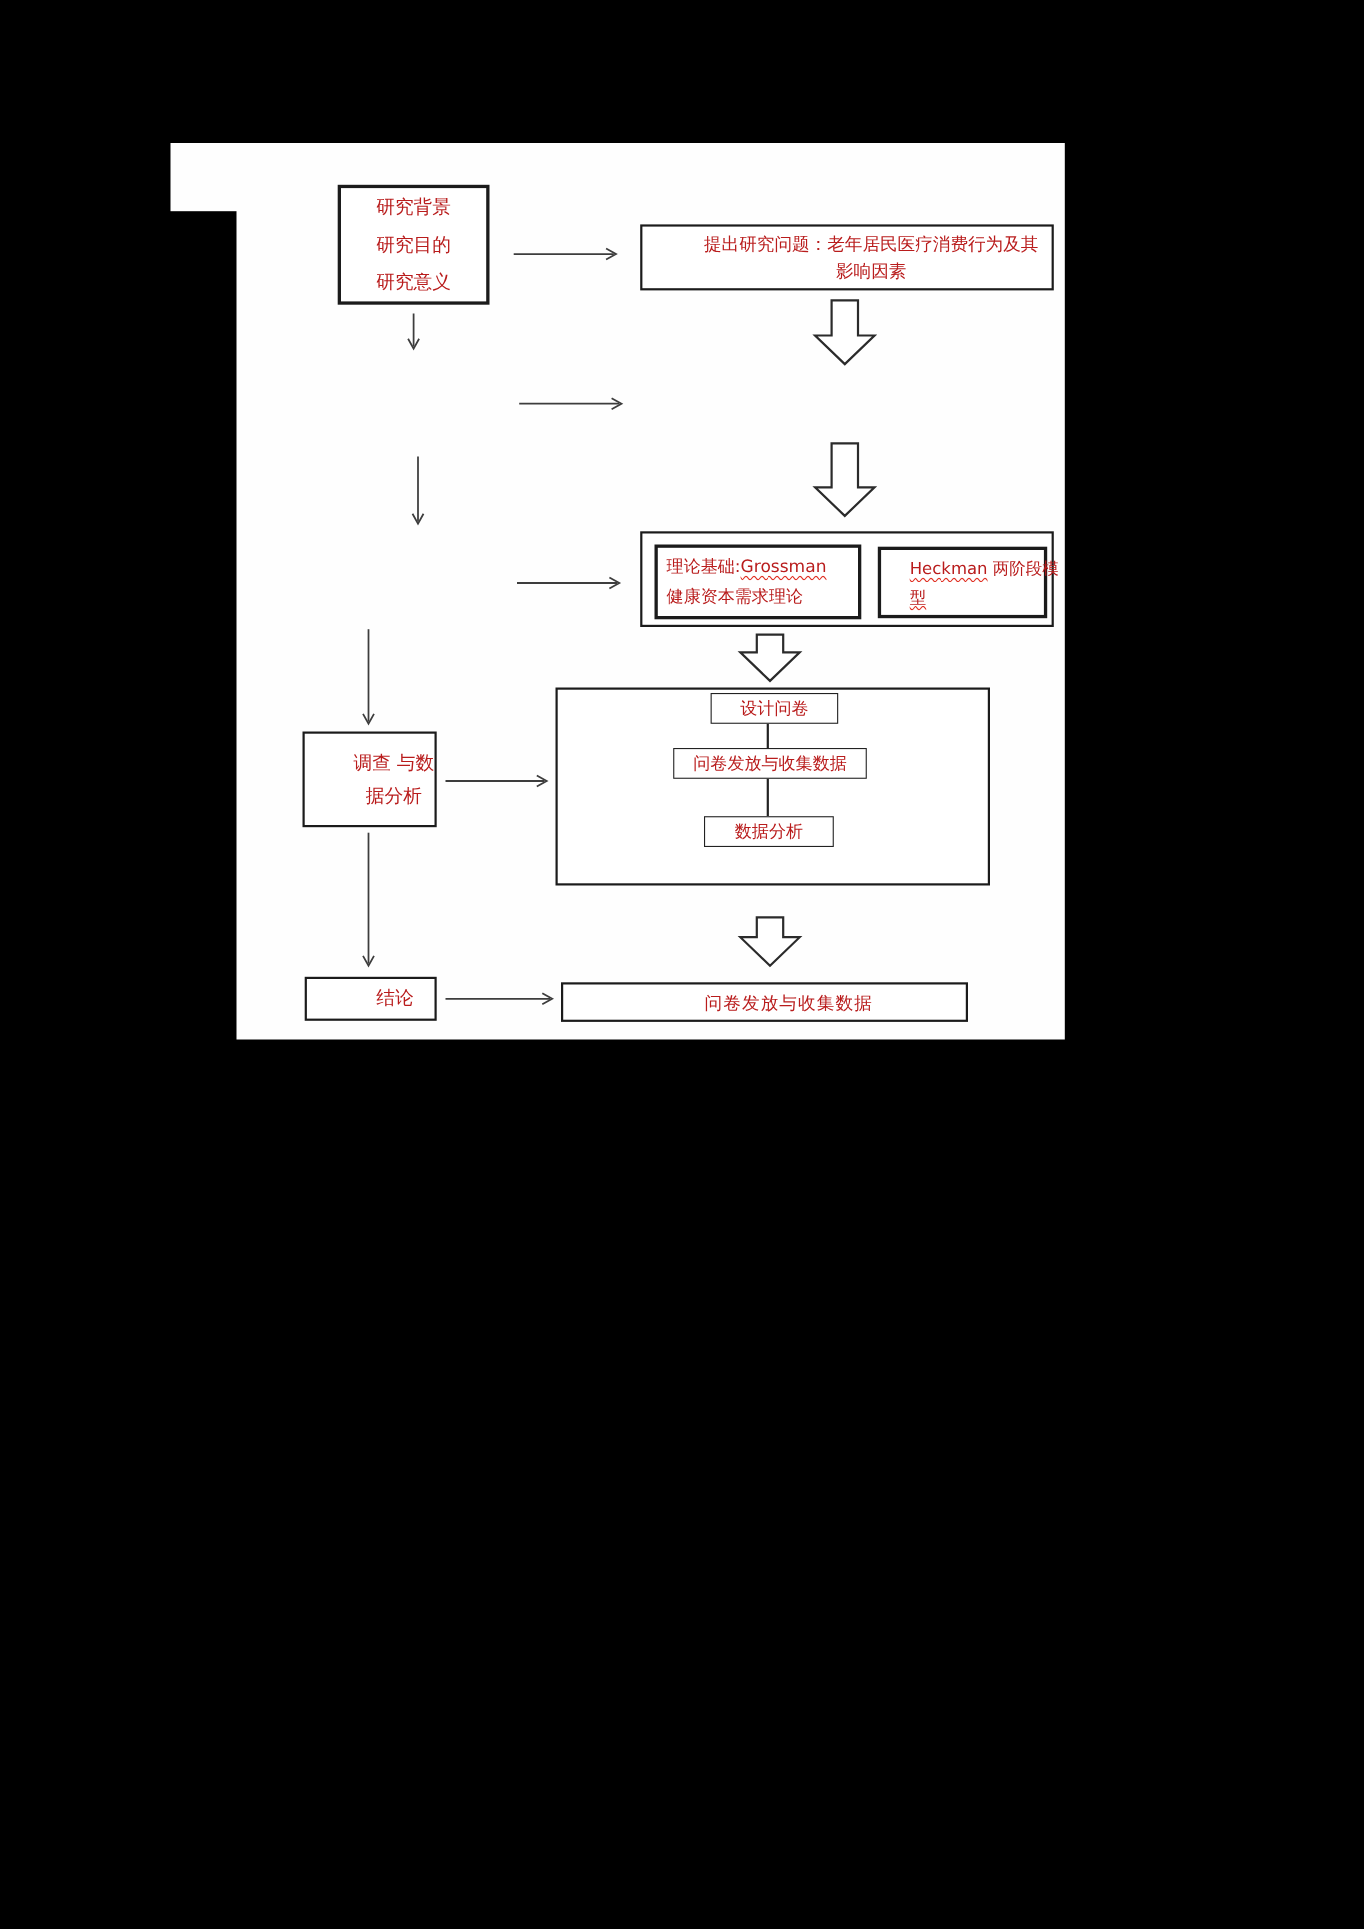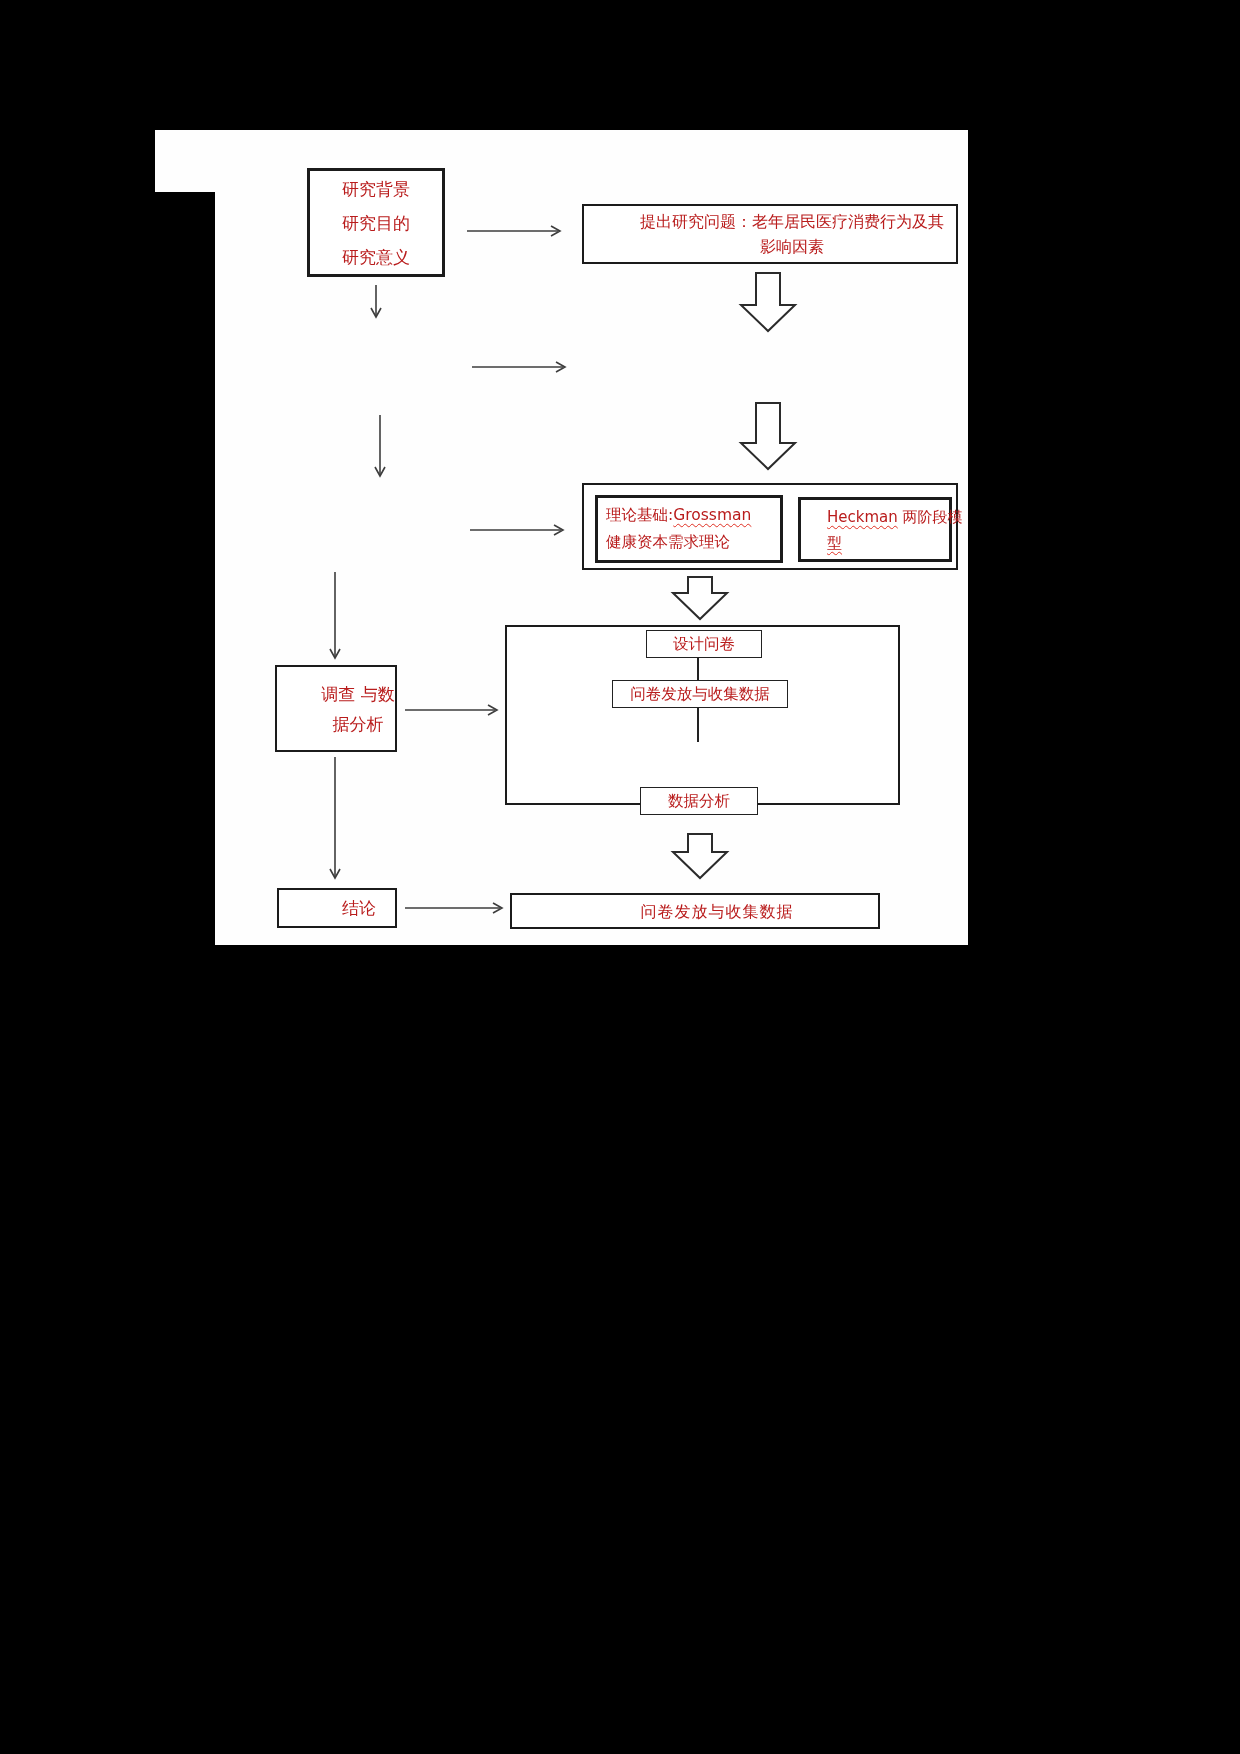--- a/index.html
+++ b/index.html
@@ -70,21 +70,21 @@
 
   <div class="box med" style="left:505px;top:625px;width:395px;height:180px;"></div>
   <div class="box thin step-box" style="left:646px;top:630px;width:116px;height:28px;">
     <div class="bline">设计问卷</div>
   </div>
   <div class="conn" style="left:697px;top:658px;height:22px;"></div>
   <div class="box thin step-box" style="left:612px;top:680px;width:176px;height:28px;">
     <div class="bline">问卷发放与收集数据</div>
   </div>
   <div class="conn" style="left:697px;top:708px;height:34px;"></div>
-  <div class="box thin step-box" style="left:640px;top:742px;width:118px;height:28px;margin-top:45px;">
+  <div class="box thin step-box" style="left:640px;top:742px;width:118px;height:28px;">
     <div class="bline">数据分析</div>
   </div>
 
   <div class="box med f16 spread" style="left:510px;top:893px;width:370px;height:36px;">
     <div class="bline">问卷发放与收集数据</div>
   </div>
 
   <svg class="thin-arrow" style="left:467px;top:224px;" width="96" height="14">
     <line x1="0" y1="7" x2="91" y2="7"></line>
       <polyline points="84,2 93,7 84,12"></polyline>

